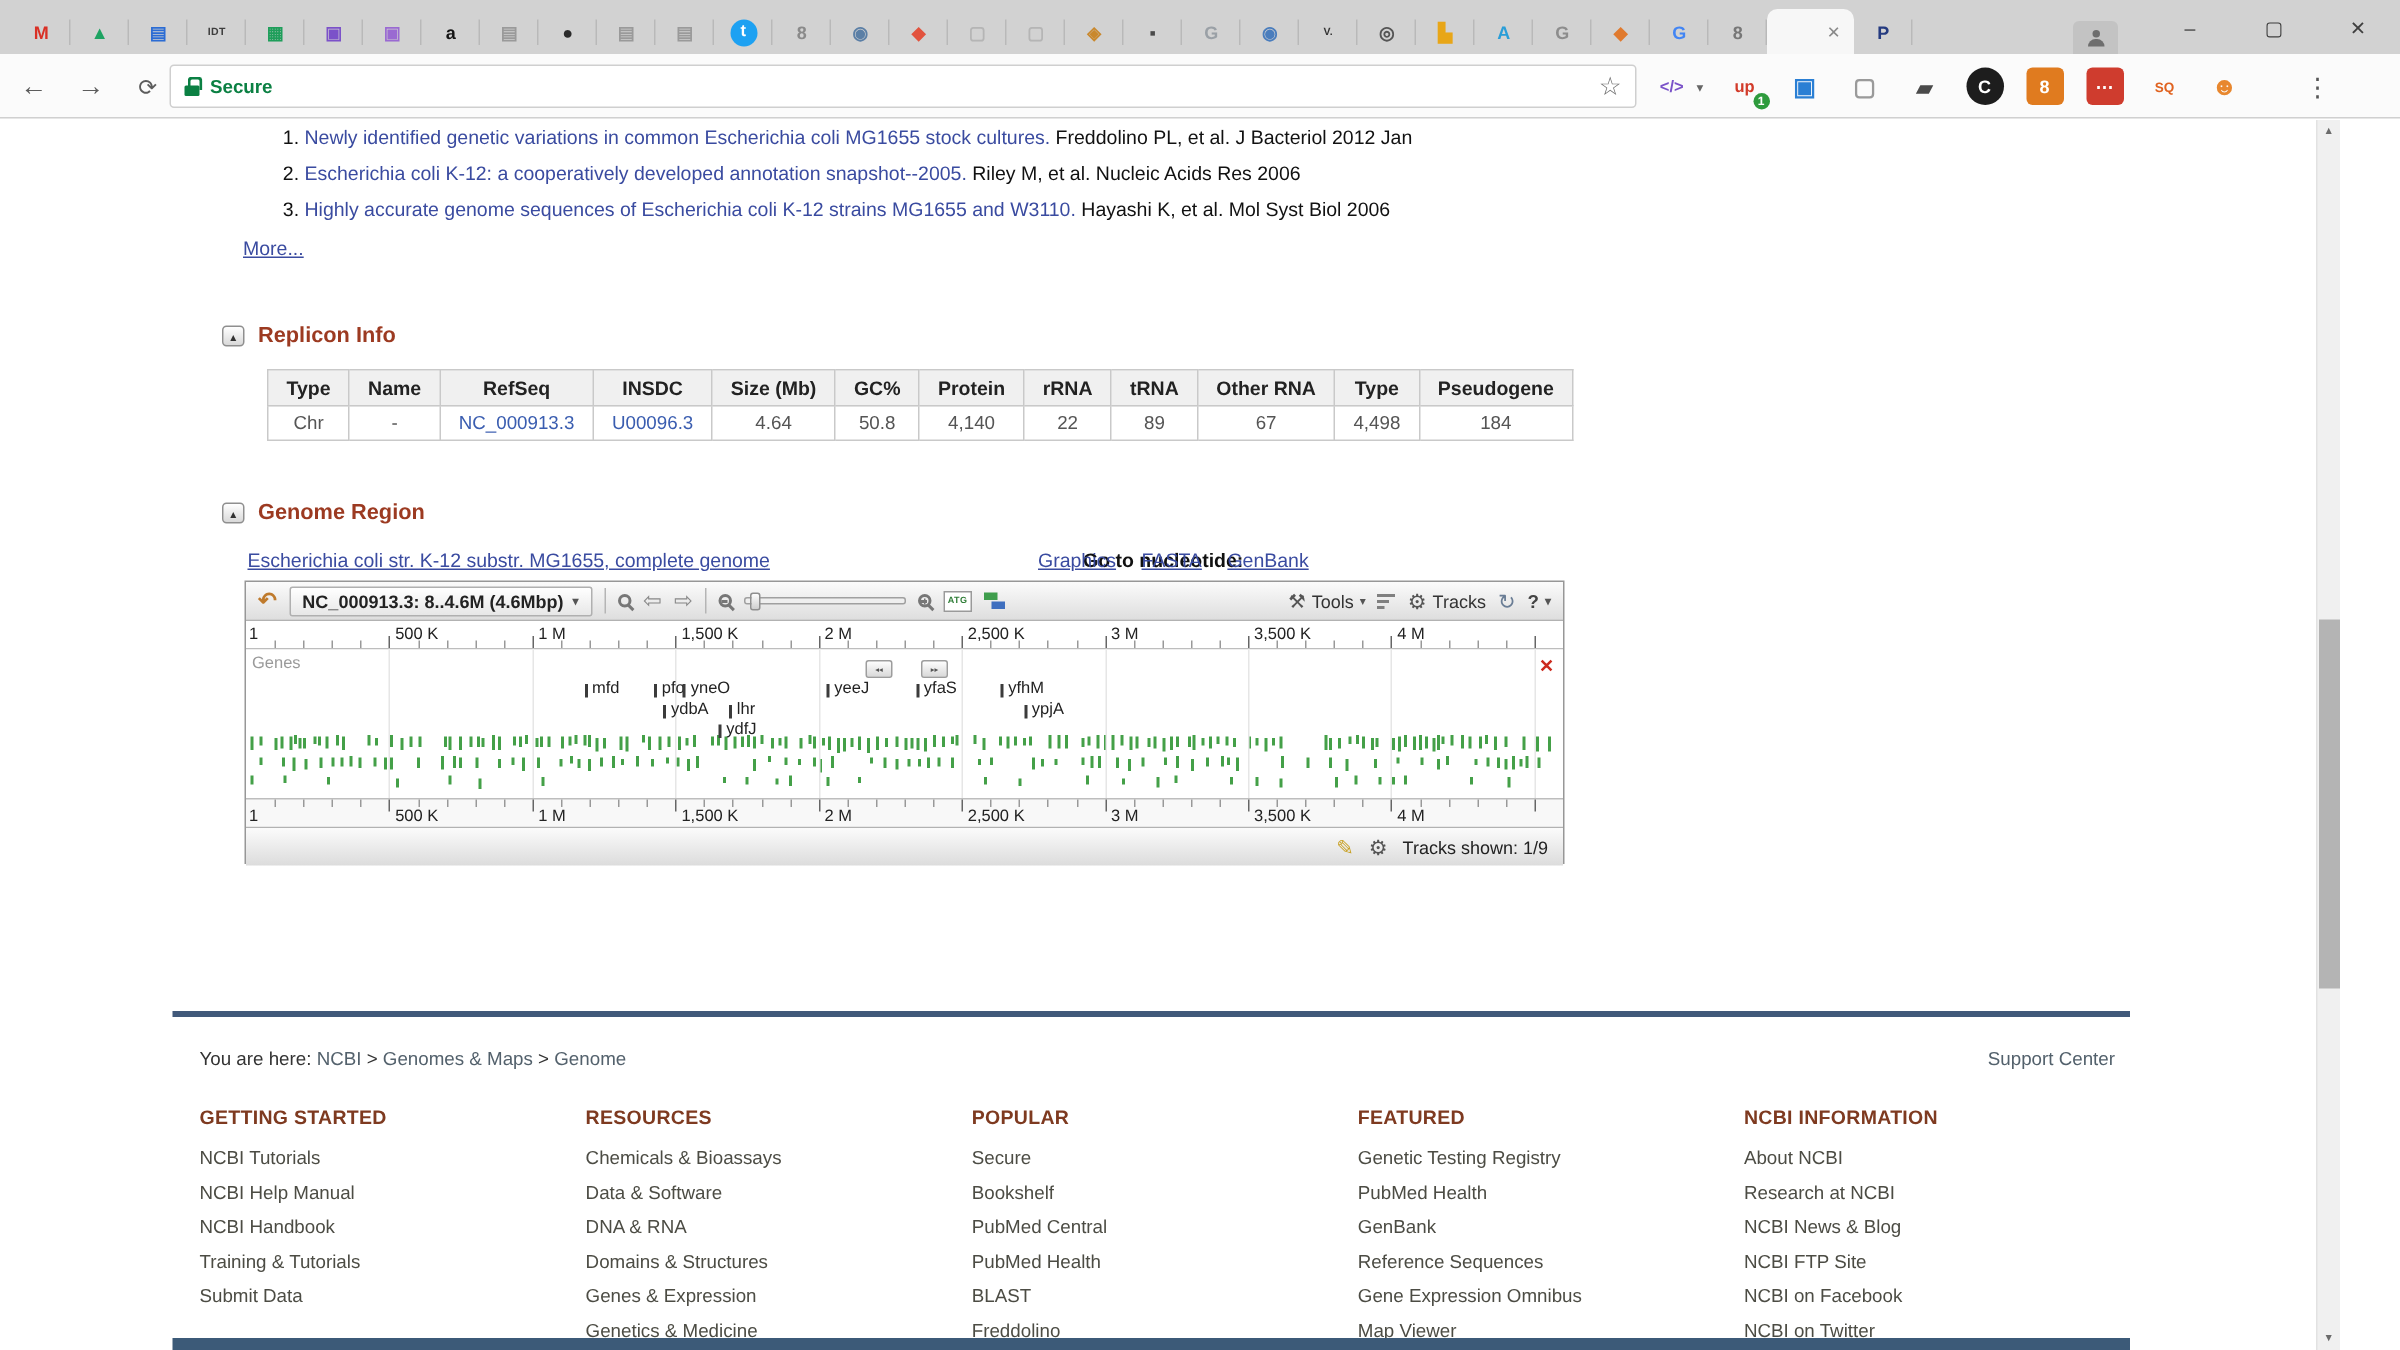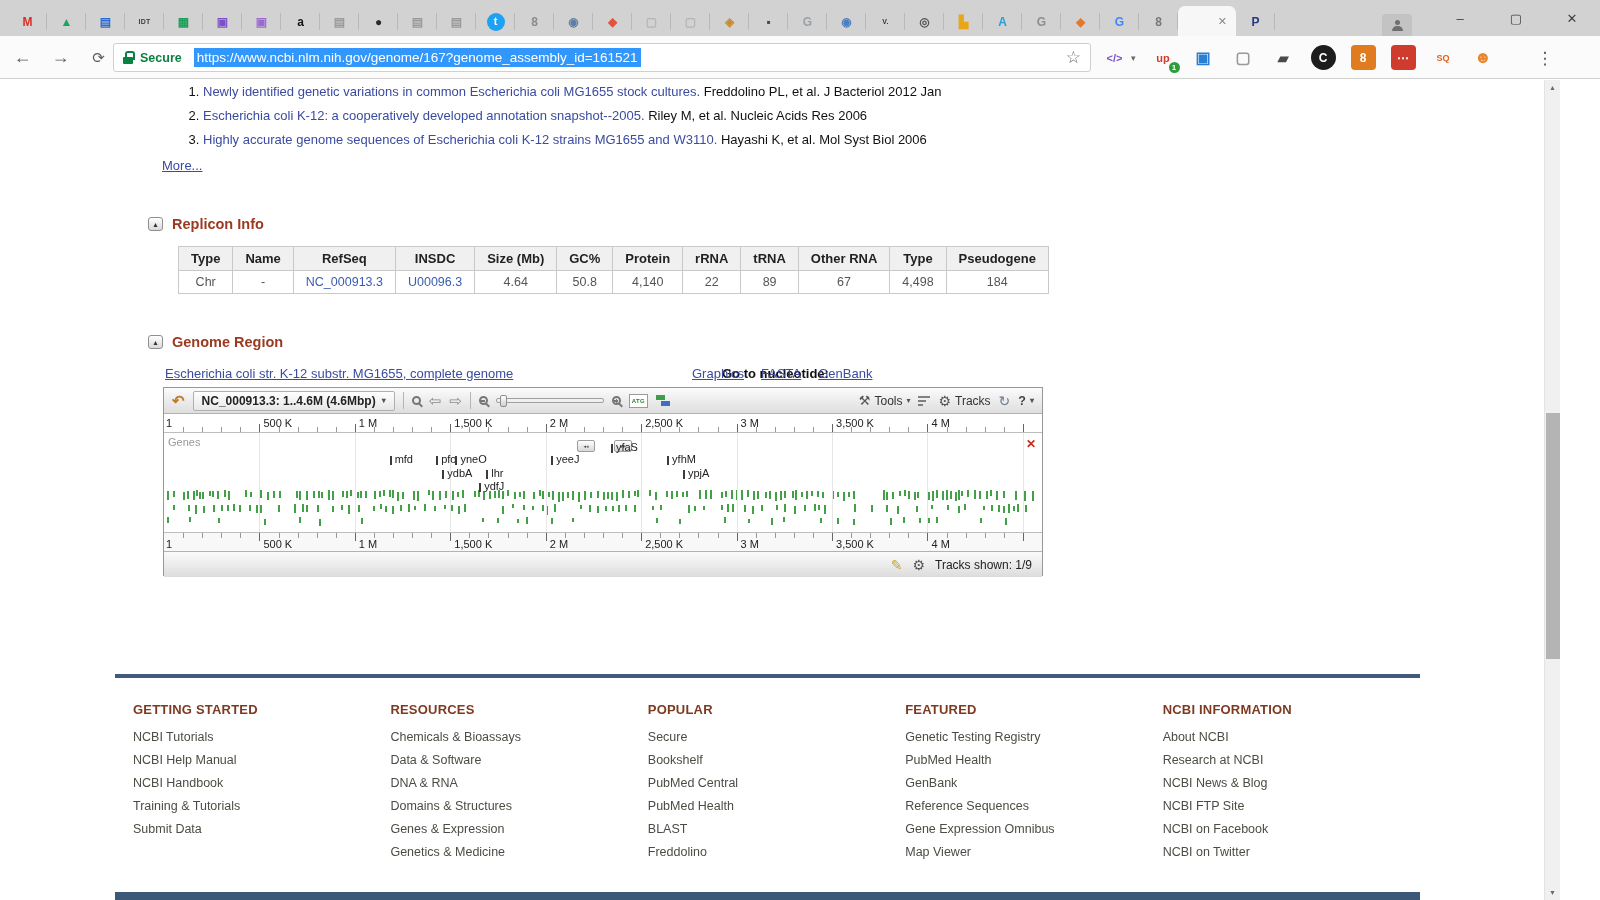--- a/index.html
+++ b/index.html
@@ -246,21 +246,20 @@
   </div>
 </div>
 
 <div class="navbar">
   <div class="nav-icon" id="nav-back">←</div>
   <div class="nav-icon" id="nav-forward">→</div>
   <div class="nav-icon" id="nav-reload">⟳</div>
   <div class="omnibox">
     <span class="lock"></span>
     <span class="secure">Secure</span>
-    <span class="url-sel">https://www.ncbi.nlm.nih.gov/genome/167?genome_assembly_id=161521</span>
     <span class="ob-spacer"></span>
     <span class="star">☆</span>
   </div>
   <div class="extbar" id="extbar">
       <div class="ext" style="color: rgb(122, 82, 200); font-size: 11px;">&lt;/&gt;</div>
       <span class="ext-caret">▾</span>
       <div class="ext" style="color: rgb(210, 59, 42); font-size: 11px;">up<span class="badge">1</span></div>
       <div class="ext" style="color: rgb(42, 127, 212); font-size: 16px;">▣</div>
       <div class="ext" style="color: rgb(154, 154, 154); font-size: 16px;">▢</div>
       <div class="ext" style="color: rgb(74, 74, 74); font-size: 14px;">▰</div>
@@ -336,21 +335,21 @@
             <a class="std-link" href="#">Graphics</a>
             <a class="std-link" href="#">FASTA</a>
             <a class="std-link" href="#">GenBank</a>
           </span>
       </div>
 
       <div class="viewer">
         <div class="vw-toolbar">
           <span class="tb-ico undo">↶</span>
           <span class="range-btn">
-            <span>NC_000913.3: 1..4.6M (4.6Mbp)</span>
+            <span>NC_000913.3: 8..4.6M (4.6Mbp)</span>
             <span class="caret">▾</span>
           </span>
           <span class="vw-sep"></span>
           <span class="mag"></span>
           <span class="tb-ico arrow">⇦</span>
           <span class="tb-ico arrow">⇨</span>
           <span class="vw-sep"></span>
           <span class="mag">
               <b></b>
             </span>
@@ -712,21 +711,21 @@
             <i class="grid" style="left: 381.739px;"></i>
             <i class="grid" style="left: 477.174px;"></i>
             <i class="grid" style="left: 572.609px;"></i>
             <i class="grid" style="left: 668.043px;"></i>
             <i class="grid" style="left: 763.478px;"></i>
             <i class="grid" style="left: 858.913px;"></i>
             <div class="gene" style="left: 25.7%; top: 20px;">mfd</div>
             <div class="gene" style="left: 31%; top: 20px;">pfo</div>
             <div class="gene" style="left: 33.2%; top: 20px;">yneO</div>
             <div class="gene" style="left: 44.1%; top: 20px;">yeeJ</div>
-            <div class="gene" style="left: 50.9%; top: 8px;">yfaS</div>
+            <div class="gene" style="left: 50.9%; top: 20px;">yfaS</div>
             <div class="gene" style="left: 57.3%; top: 20px;">yfhM</div>
             <div class="gene" style="left: 31.7%; top: 34px;">ydbA</div>
             <div class="gene" style="left: 36.7%; top: 34px;">lhr</div>
             <div class="gene" style="left: 59.1%; top: 34px;">ypjA</div>
             <div class="gene" style="left: 35.9%; top: 47px;">ydfJ</div>
           </div>
         <div class="ruler bottom" id="ruler-bottom">
             <span class="tick-label" style="left: 2px;">1</span>
             <i class="tick" style="left: 19.087px;"></i>
             <i class="tick" style="left: 38.1739px;"></i>
@@ -784,20 +783,24 @@
           </div>
         <div class="vw-bottom">
           <span class="pen">✎</span>
           <span class="tb-ico gear">⚙</span>
           <span class="shown">Tracks shown: 1/9</span>
         </div>
       </div>
     </div>
 
     <div class="footer-sep"></div>
+    <div class="breadcrumb-row">
+      <span class="crumbs"><span>You are here:</span><span id="crumb-links"> <a href="#">NCBI</a> &gt; <a href="#">Genomes &amp; Maps</a> &gt; <a href="#">Genome</a></span></span>
+      <a class="support" href="#">Support Center</a>
+    </div>
     <div class="footer-cols" id="footer-cols">
         <div class="fcol">
           <h4>GETTING STARTED</h4>
           <a href="#">NCBI Tutorials</a>
           <a href="#">NCBI Help Manual</a>
           <a href="#">NCBI Handbook</a>
           <a href="#">Training &amp; Tutorials</a>
           <a href="#">Submit Data</a>
         </div>
         <div class="fcol">

